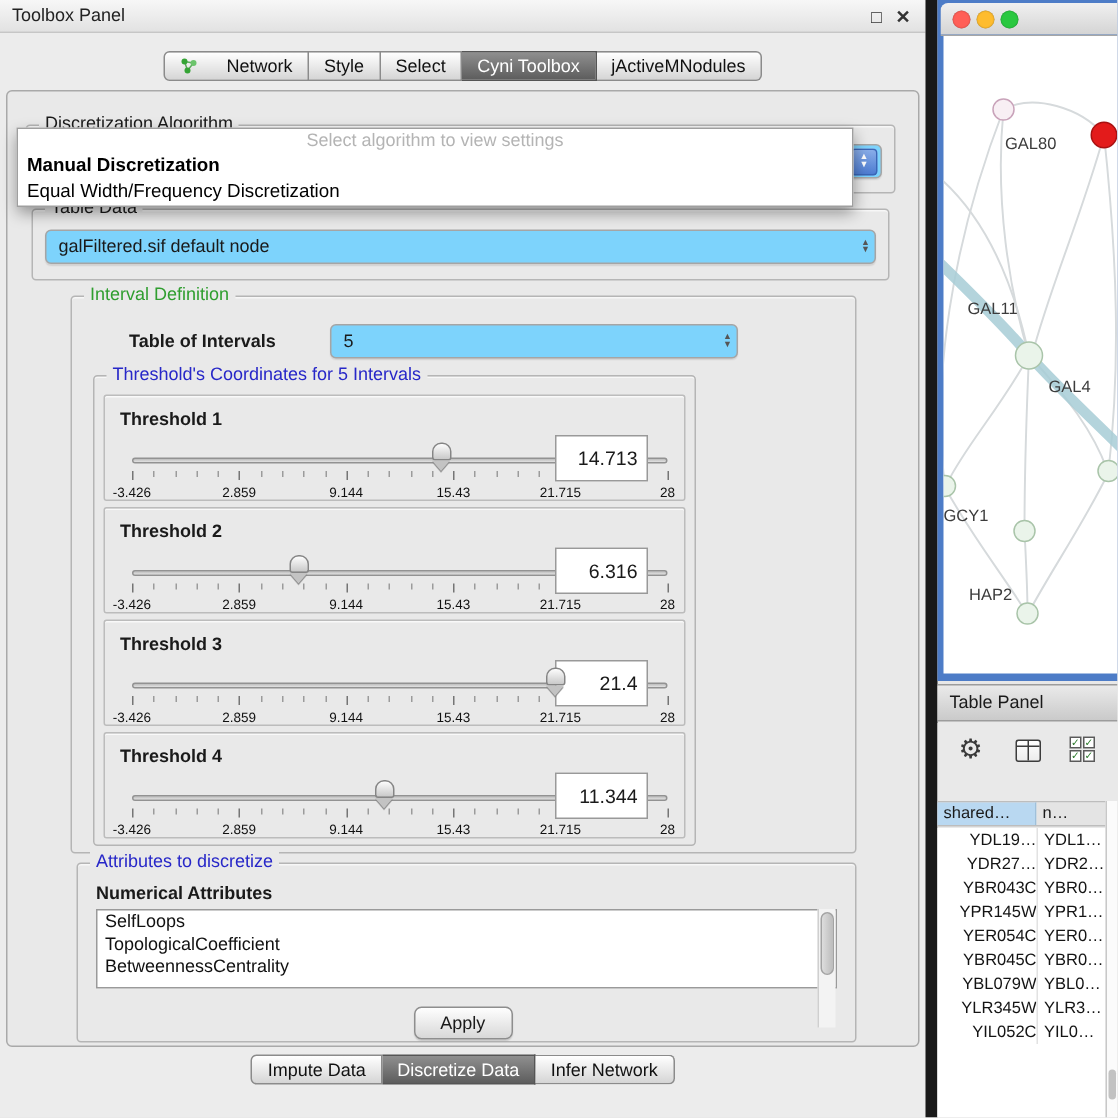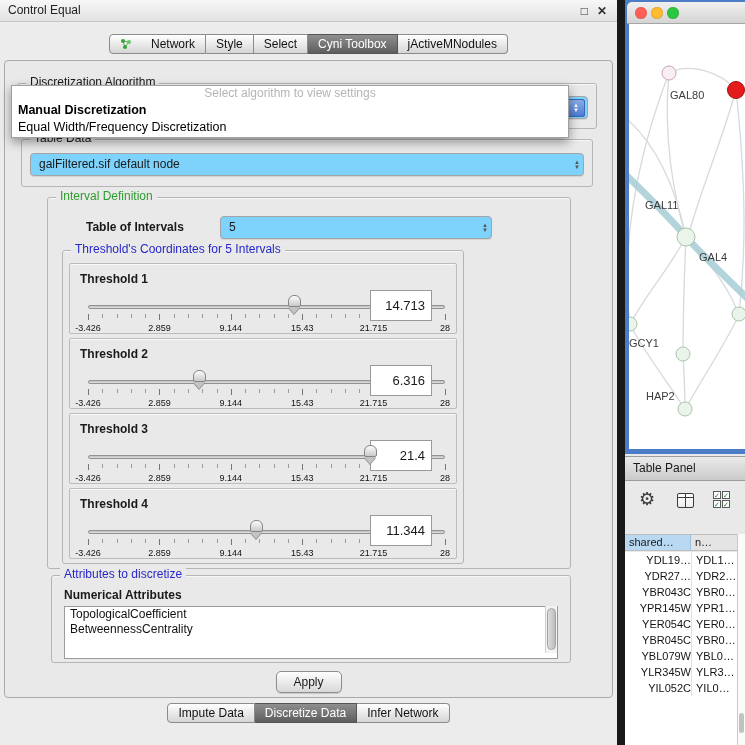--- a/index.html
+++ b/index.html
@@ -79,21 +79,21 @@
     border-left:6.5px solid transparent; border-right:6.5px solid transparent;
     border-top:7px solid #c3c3c3; filter:drop-shadow(0 1px 0 #858585); }
   .ticks { position:absolute; left:0; right:0; top:22px; height:8px; }
   .ticks i { position:absolute; top:0; width:1px; height:4px; background:#9b9b9b; }
   .ticks i.major { height:6px; background:#757575; }
   .ticklabels { position:absolute; left:0; right:0; top:31px; height:10px; }
   .ticklabels span { position:absolute; transform:translateX(-50%); font-size:9px; color:#111; white-space:nowrap; }
   .thr-value { position:absolute; right:24px; top:26px; width:62px; height:31px; background:#fff;
     border:1px solid #999; font-size:13px; line-height:29px; text-align:right; padding-right:6px; }
 
-  .attr-group { left:46px; top:514px; width:520px; height:88px; }
+  .attr-group { left:46px; top:514px; width:520px; height:120px; }
   .attr-title { position:absolute; left:12px; top:12px; font-weight:bold; font-size:12px; }
   .attr-list { position:absolute; left:12px; top:30px; width:494px; height:53px;
     background:#fff; border:1px solid #9a9a9a; overflow:hidden; }
   .attr-item { font-size:12px; line-height:15px; padding-left:5px; color:#111; white-space:nowrap; }
   .attr-scroll { position:absolute; right:0; top:0; bottom:0; width:12px; background:#f3f3f3; border-left:1px solid #cfcfcf; }
   .attr-scroll .sthumb { position:absolute; left:1px; right:1px; top:2px; height:42px;
     background:linear-gradient(90deg,#dddddd,#bdbdbd); border:1px solid #a3a3a3; border-radius:5px; }
 
   .apply-btn { position:absolute; left:calc(50% - 33px); top:610px; width:66px; height:22px;
     background:linear-gradient(#fefefe,#d8d8d8); border:1px solid #8e8e8e; border-radius:5px;
@@ -138,21 +138,21 @@
   .tcell.c0 { width:66px;text-align:right; }
   .tcell.c1 { flex:1; border-left:1px solid #e2e2e2; }
   .tp-scroll { position:absolute; left:112px; top:52px; width:8px; bottom:0; background:#fbfbfb; border-left:1px solid #c8c8c8; }
   .tp-scroll .sthumb2 { position:absolute; left:1px; width:5px; bottom:12px; height:20px; background:#c2c2c2; border-radius:3px; }
 </style>
 </head>
 <body>
 
 <div id="control-panel">
   <div class="titlebar">
-    <span>Control Equal</span>
+    <span>Toolbox Panel</span>
     <div class="win-controls">
       <span>□</span>
       <span style="font-weight:bold;">✕</span>
     </div>
   </div>
 
   <div id="top-tabs">
     <div class="seg-tabs">
       <div class="seg">
         <span style="display:inline-flex;">
@@ -406,20 +406,21 @@
           </div>
 
         </div>
       </div>
     </div>
 
     <div class="groupbox attr-group">
       <div class="gb-title blue">Attributes to discretize</div>
       <div class="attr-title">Numerical Attributes</div>
       <div class="attr-list">
+          <div class="attr-item">SelfLoops</div>
           <div class="attr-item">TopologicalCoefficient</div>
           <div class="attr-item">BetweennessCentrality</div>
         </div>
       <div class="attr-scroll" style="right:13px; top:30px; bottom:9px;">
         <div class="sthumb"></div>
       </div>
     </div>
 
     <div class="apply-btn">Apply</div>
   </div>

